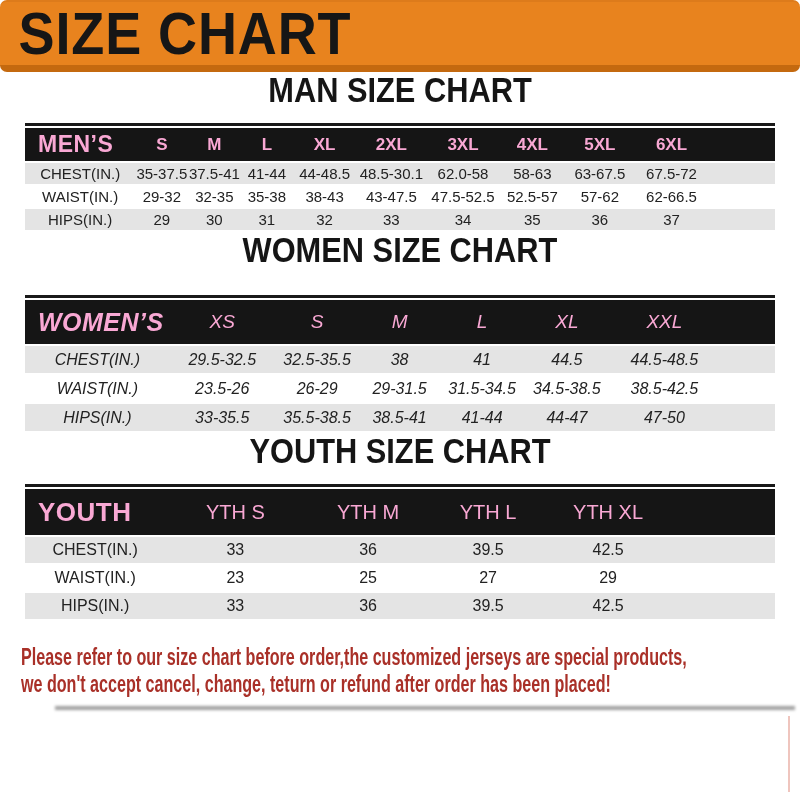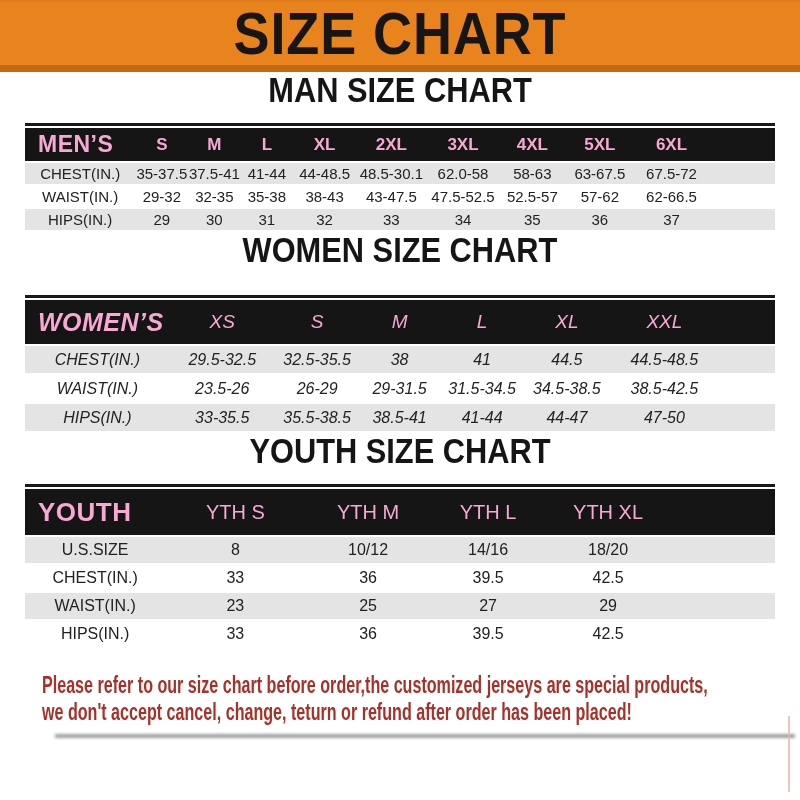--- a/index.html
+++ b/index.html
@@ -10,21 +10,21 @@
     background: #ffffff;
     font-family: "Liberation Sans", sans-serif;
   }
 
   
   .banner {
     height: 63px;
     background: var(--orange, #E8831E);
     border-top: 2px solid var(--orange-mid, #DD7B1B);
     border-bottom: 7px solid var(--orange-dark, #C4690F);
-    display: flex; align-items: center; justify-content: center;
+    display: flex; align-items: center; justify-content: flex-start; border-radius: 7px;
   }
   .banner h1 {
     margin: 0;
     font-size: 60px; font-weight: 700; line-height: 1;
     letter-spacing: 1px;
     color: #161616;
     transform: scaleX(0.9);
     white-space: nowrap;
   }
 
@@ -81,21 +81,21 @@
 
   table.women thead th { height: 44px; font-size: 19px; }
   table.women thead th.corner { font-size: 25px; font-weight: 800; }
   table.women tbody td { height: 27px; font-size: 16px; }
 
   table.youth thead th { height: 46px; font-size: 20px; }
   table.youth thead th.corner { font-size: 26px; font-weight: 800; }
   table.youth tbody td { height: 26px; font-size: 16px; }
 
   
-  .note { margin: 23px 0 0 42px; color: var(--note-red, #A93028); }
+  .note { margin: 23px 0 0 21px; color: var(--note-red, #A93028); }
   .note p {
     margin: 0;
     font-size: 23px; line-height: 27px; font-weight: 700;
     transform: scaleX(0.70); transform-origin: 0 50%;
     white-space: nowrap;
   }
   .bottom-line {
     margin: 8px 0 0 55px;
     width: 740px; height: 4px;
     background: #9F9F9F;
@@ -266,28 +266,20 @@
           <th class="corner">YOUTH</th>
           <th>YTH S</th>
           <th>YTH M</th>
           <th>YTH L</th>
           <th>YTH XL</th>
           <th></th>
         </tr>
       </thead>
       <tbody>
         <tr>
-          <td>U.S.SIZE</td>
-          <td>8</td>
-          <td>10/12</td>
-          <td>14/16</td>
-          <td>18/20</td>
-          <td></td>
-        </tr>
-        <tr>
           <td>CHEST(IN.)</td>
           <td>33</td>
           <td>36</td>
           <td>39.5</td>
           <td>42.5</td>
           <td></td>
         </tr>
         <tr>
           <td>WAIST(IN.)</td>
           <td>23</td>

